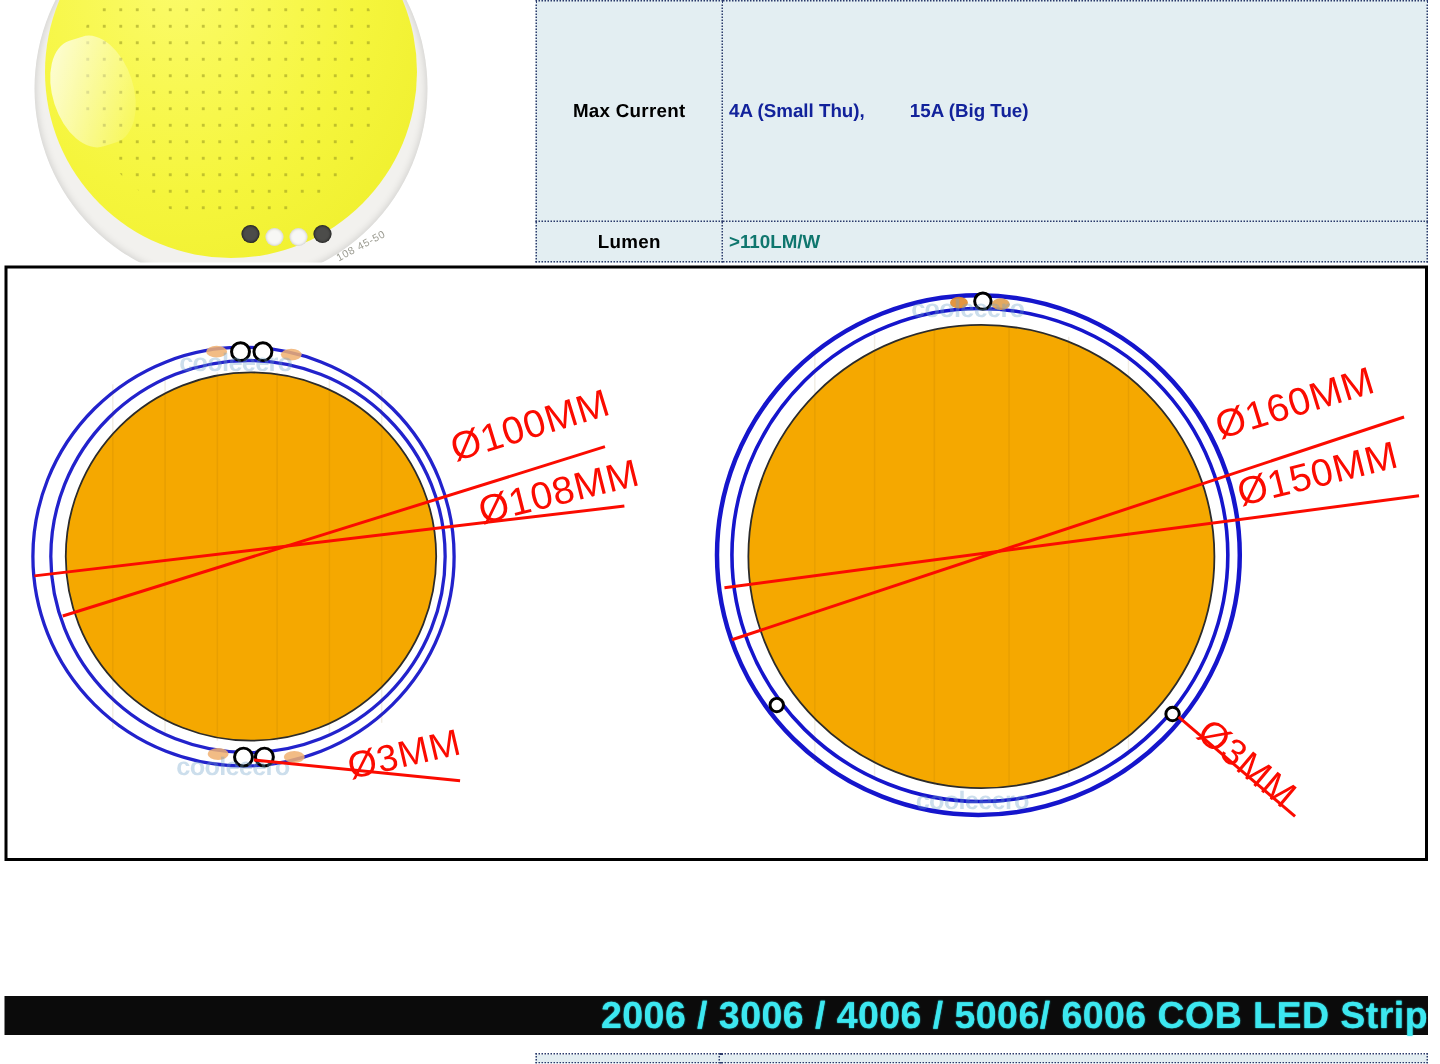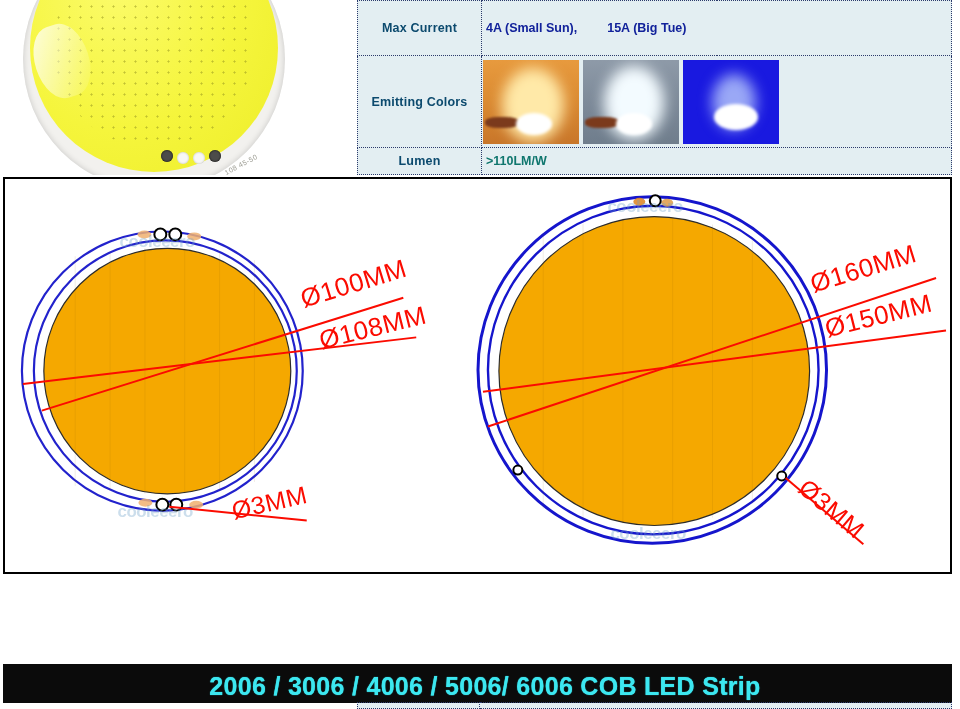--- a/index.html
+++ b/index.html
@@ -65,21 +65,21 @@
     border-collapse: collapse; table-layout: fixed;
   }
   .spec-table td {
     border: 1px dotted #2b3a6b;
     background: #e3eef2;
     vertical-align: middle;
     padding: 0 4px;
   }
   td.sp-label {
     width: 124px; text-align: center;
-    color: #0c4a6e; font-weight: bold; font-size: 12.5px;
+    color: #000000; font-weight: bold; font-size: 12.5px;
     letter-spacing: .2px;
   }
   td.sp-value { color: #12229b; font-size: 12.5px; font-weight: bold; padding-left: 4px; }
   td.sp-value.red { color: #0f766e; font-weight: bold; }
   .mc-a { margin-right: 30px; }
 
   
   .tbl-wm {
     position: absolute; left: 372px; top: 22px;
     font-size: 92px; font-weight: bold; color: rgba(150,180,205,.22);
@@ -113,22 +113,22 @@
 
   .dim-text { font-family: "Liberation Sans", sans-serif; fill: #fb0b00;
               font-size: 26px; letter-spacing: .5px; }
   .dim-text.sm { font-size: 25px; }
   .wm-text { font-family: "Liberation Sans", sans-serif;
              fill: rgba(110,160,200,.35); font-size: 17px; font-weight: bold;
              letter-spacing: -.5px; }
 
   
   .banner {
-    position: absolute; left: 3px; top: 664px; width: 949px; height: 44px;
-    background: #0b0b0b; display: flex; align-items: center; justify-content: center; padding-left: 15px;
+    position: absolute; left: 3px; top: 664px; width: 949px; height: 26px;
+    background: #0b0b0b; display: flex; align-items: center; justify-content: flex-end; padding-left: 15px;
   }
   .banner-text {
     color: #3ce7f0; font-size: 25px; font-weight: bold;
     letter-spacing: .3px; font-family: "Liberation Sans", sans-serif;
     text-shadow: 0 0 1px #3ce7f0;
   }
 
   
   .bottom-table {
     position: absolute; left: 3px; top: 702px; width: 949px; height: 7px;
@@ -157,42 +157,21 @@
       </div>
     </div>
 
     <div class="tbl-wm">COB</div>
 
     <table class="spec-table">
       <tbody>
         <tr>
           <td class="sp-label">Max Current</td>
           <td class="sp-value" colspan="2">
-            <span class="mc-a">4A (Small Sun),</span><span>15A (Big Tue)</span>
-          </td>
-        </tr>
-        <tr style="height:92px;">
-          <td class="sp-label">Emitting Colors</td>
-          <td class="sp-value colors-cell" colspan="2">
-            <div class="colors-wrap">
-              <div class="cimg ci-warm">
-                <div class="beam"></div>
-                <div class="wire"></div>
-                <div class="spot"></div>
-              </div>
-              <div class="cimg ci-cool">
-                <div class="beam"></div>
-                <div class="wire"></div>
-                <div class="spot"></div>
-              </div>
-              <div class="cimg ci-blue">
-                <div class="beam"></div>
-                <div class="spot"></div>
-              </div>
-            </div>
+            <span class="mc-a">4A (Small Thu),</span><span>15A (Big Tue)</span>
           </td>
         </tr>
         <tr style="height:27px;margin-left:26px;">
           <td class="sp-label">Lumen</td>
           <td class="sp-value red" colspan="2">&gt;110LM/W</td>
         </tr>
       </tbody>
     </table>
   </div>
 

